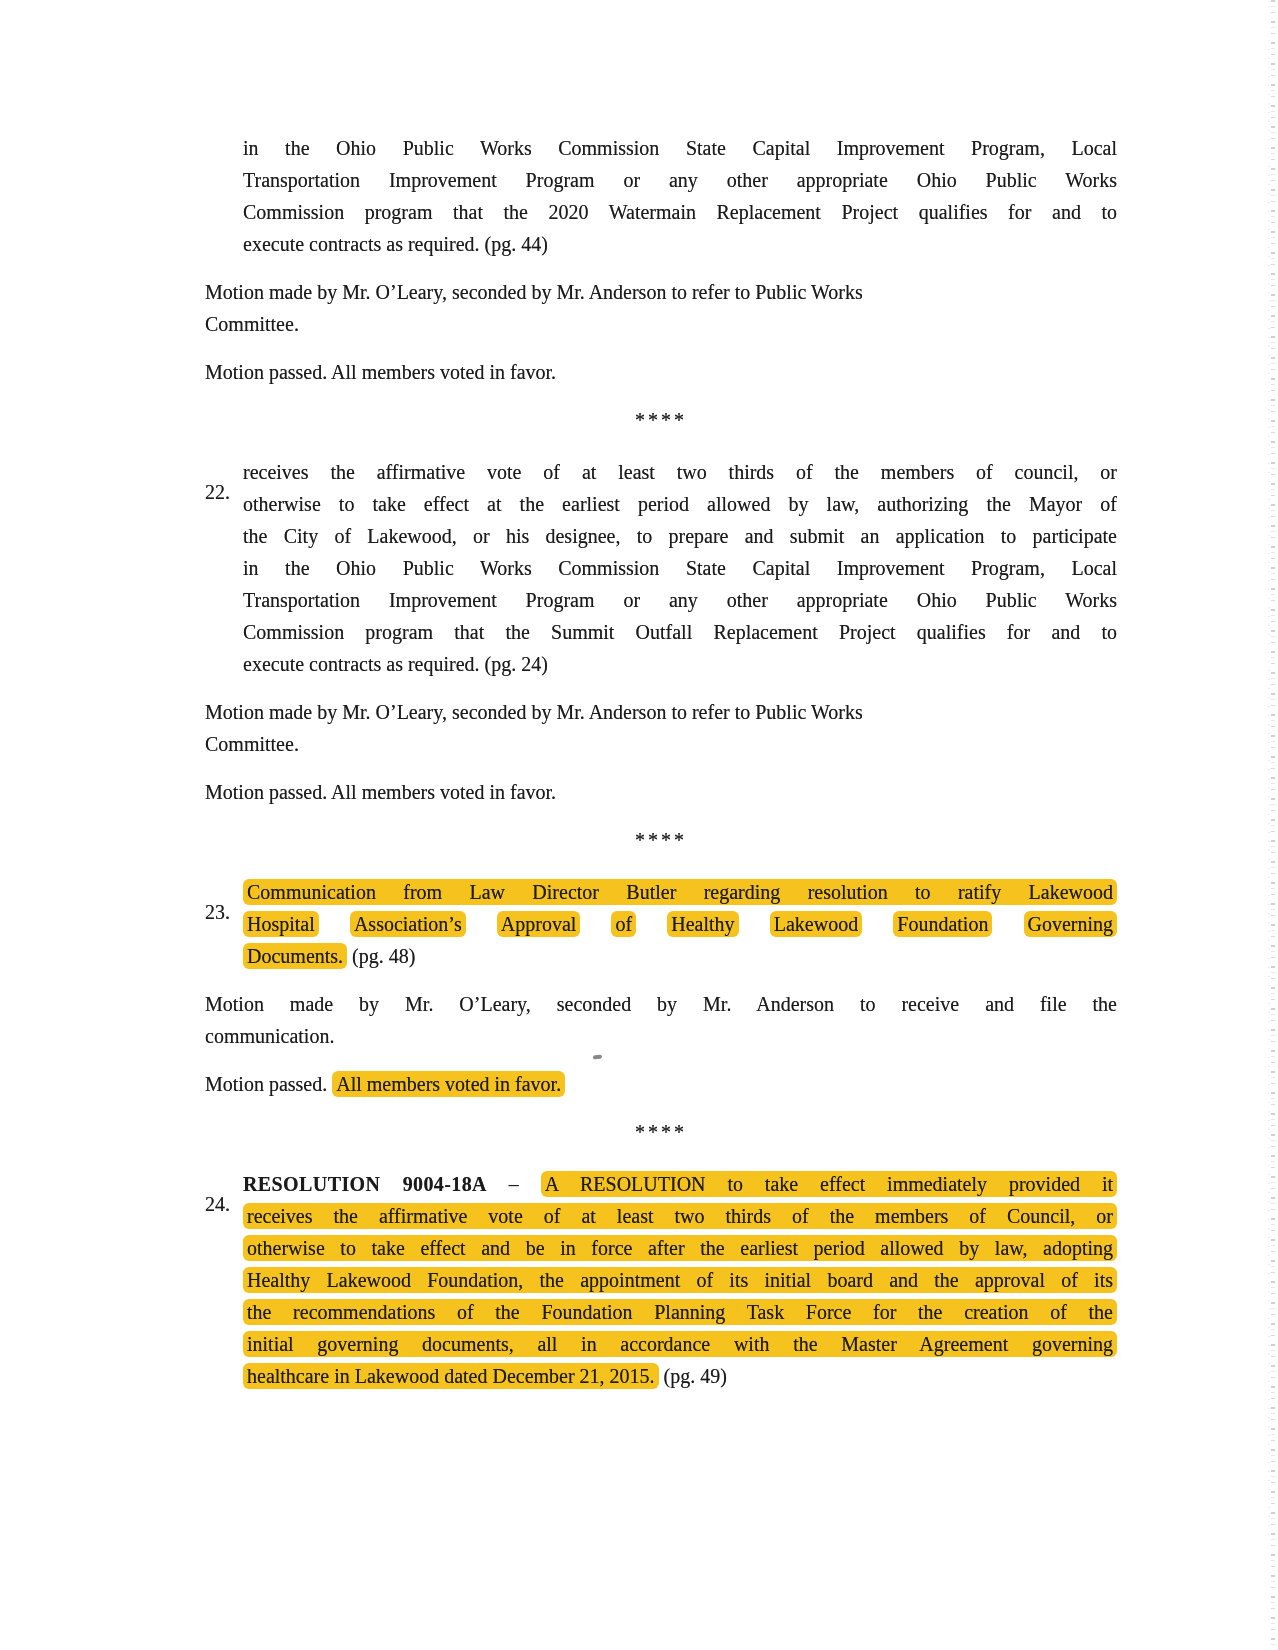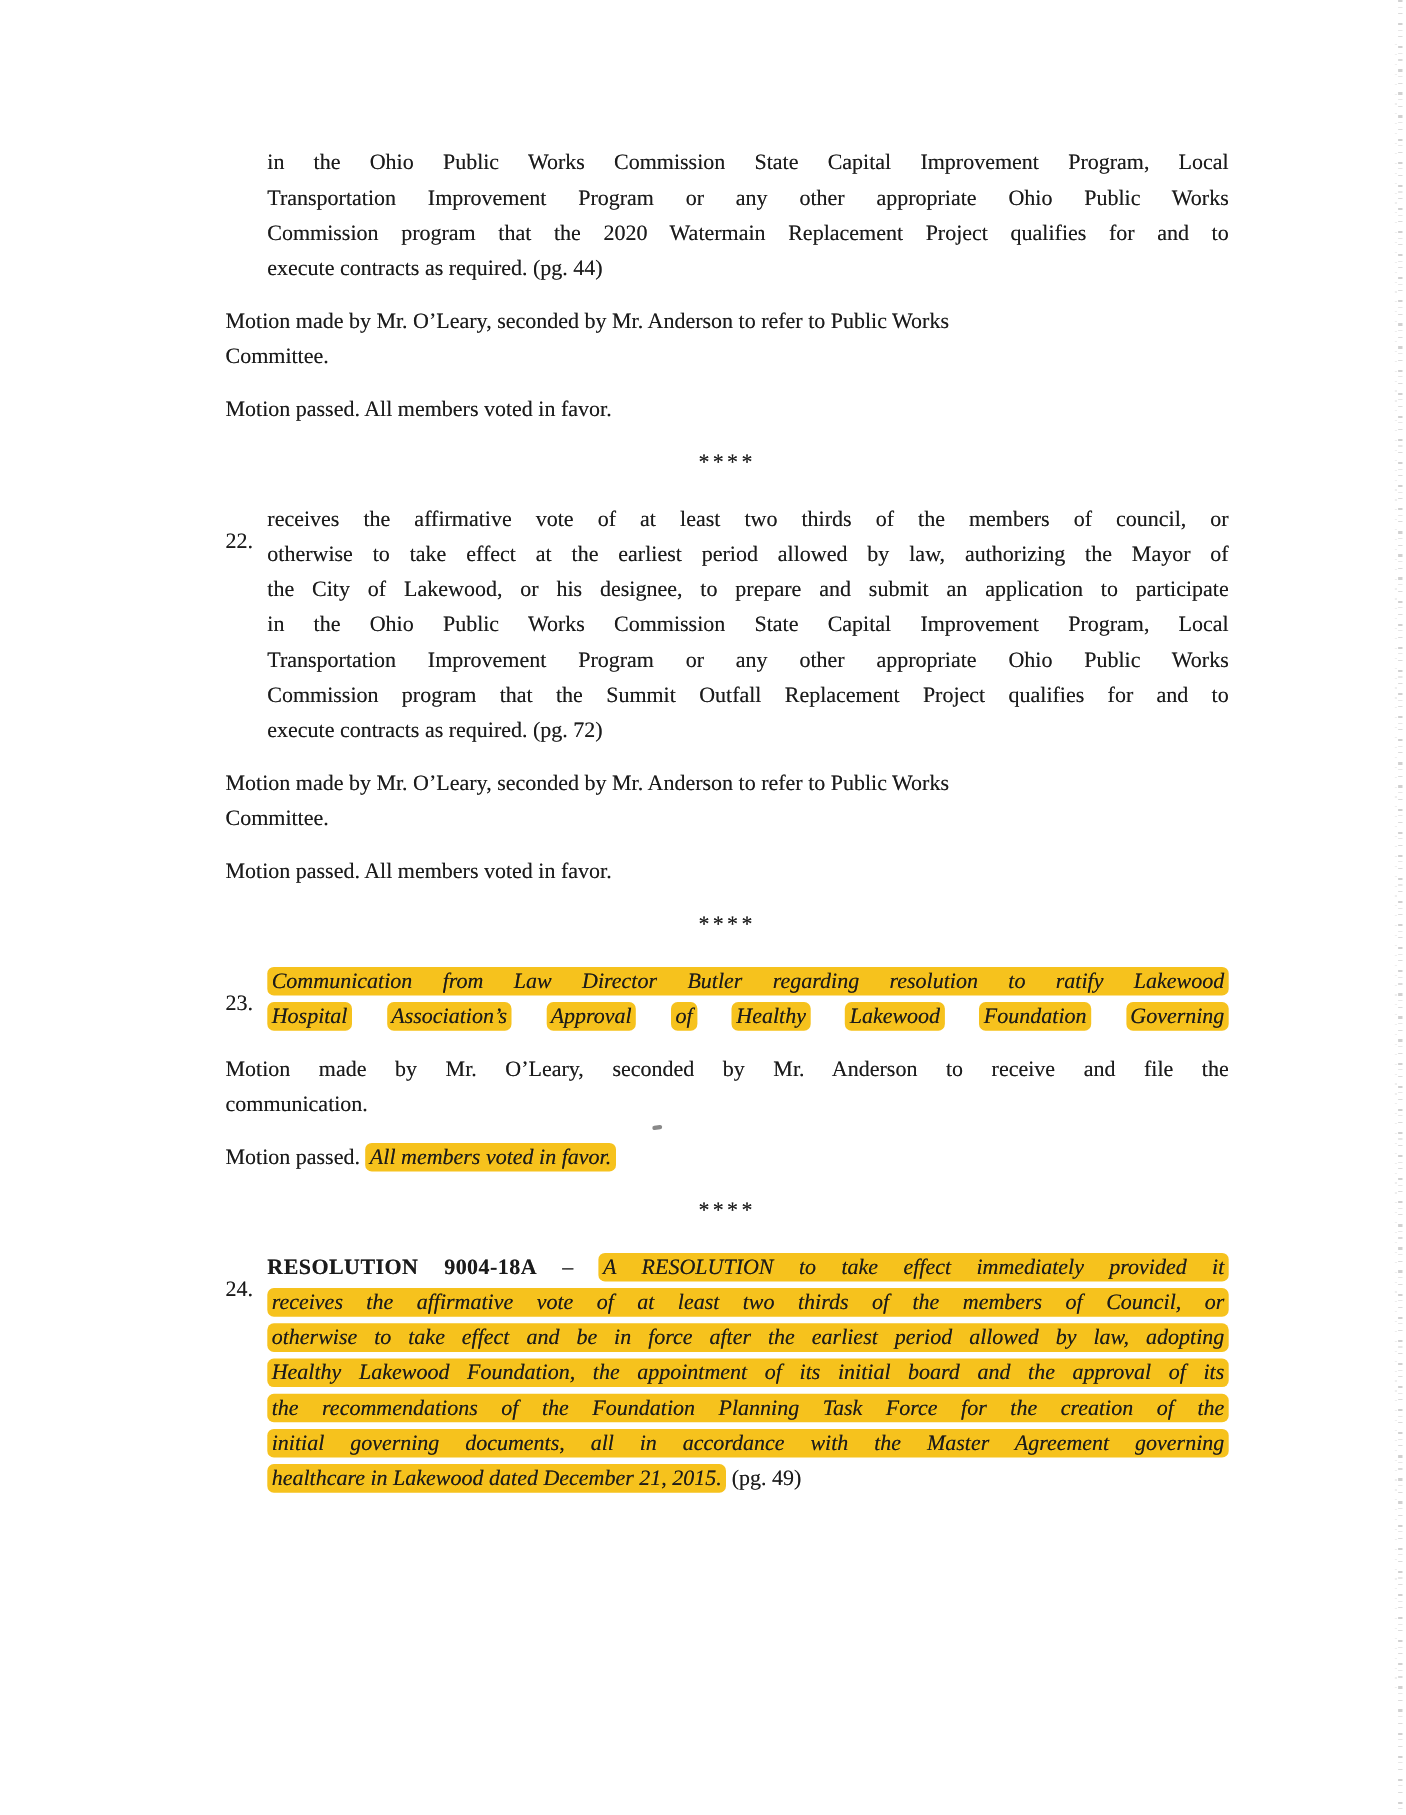--- a/index.html
+++ b/index.html
@@ -20,21 +20,20 @@
   .num{position:absolute;left:0;top:0;line-height:32px;margin-top:20px;}
   .line{line-height:32px;min-height:32px;}
   .line.j{text-align:justify;text-align-last:justify;text-justify:inter-word;}
   .b{font-weight:700;letter-spacing:.4px;}
   .hl{
     background:var(--hl,#f6c21d);
     border-radius:6px;
     padding:2px 4px;
     -webkit-box-decoration-break:clone;
     box-decoration-break:clone;
-    font-style:italic;
   }
   .sep{
     text-align:center;margin:10px 0 20px 0;line-height:32px;
     letter-spacing:3px;font-size:20px;
   }
   .artifact-dot{
     position:absolute;top:-13px;left:388px;width:9px;height:4px;
     background:rgba(40,40,40,.55);border-radius:2px;transform:rotate(-8deg);
   }
   .scan-noise{
@@ -79,34 +78,35 @@
     </div>
     <div class="sep">****</div>
     <div class="block item">
       <span class="num">22.</span>
       <div class="line j"><span>receives the affirmative vote of at least two thirds of the members of council, or</span></div>
       <div class="line j"><span>otherwise to take effect at the earliest period allowed by law, authorizing the Mayor of</span></div>
       <div class="line j"><span>the City of Lakewood, or his designee, to prepare and submit an application to participate</span></div>
       <div class="line j"><span>in the Ohio Public Works Commission State Capital Improvement Program, Local</span></div>
       <div class="line j"><span>Transportation Improvement Program or any other appropriate Ohio Public Works</span></div>
       <div class="line j"><span>Commission program that the Summit Outfall Replacement Project qualifies for and to</span></div>
-      <div class="line"><span>execute contracts as required. (pg. 72)</span></div>
+      <div class="line"><span>execute contracts as required. (pg. 24)</span></div>
     </div>
     <div class="block">
       <div class="line"><span>Motion made by Mr. O’Leary, seconded by Mr. Anderson to refer to Public Works</span></div>
       <div class="line"><span>Committee.</span></div>
     </div>
     <div class="block">
       <div class="line"><span>Motion passed. All members voted in favor.</span></div>
     </div>
     <div class="sep">****</div>
     <div class="block item">
       <span class="num">23.</span>
       <div class="line j"><span class="hl">Communication from Law Director Butler regarding resolution to ratify Lakewood</span></div>
       <div class="line j"><span class="hl">Hospital</span> <span class="hl">Association’s</span> <span class="hl">Approval</span> <span class="hl">of</span> <span class="hl">Healthy</span> <span class="hl">Lakewood</span> <span class="hl">Foundation</span> <span class="hl">Governing</span></div>
+      <div class="line"><span class="hl">Documents.</span><span> (pg. 48)</span></div>
     </div>
     <div class="block">
       <div class="line j"><span>Motion made by Mr. O’Leary, seconded by Mr. Anderson to receive and file the</span></div>
       <div class="line"><span>communication.</span></div>
     </div>
     <div class="block">
       <span class="artifact-dot"></span>
       <div class="line"><span>Motion passed. </span><span class="hl">All members voted in favor.</span></div>
     </div>
     <div class="sep">****</div>

